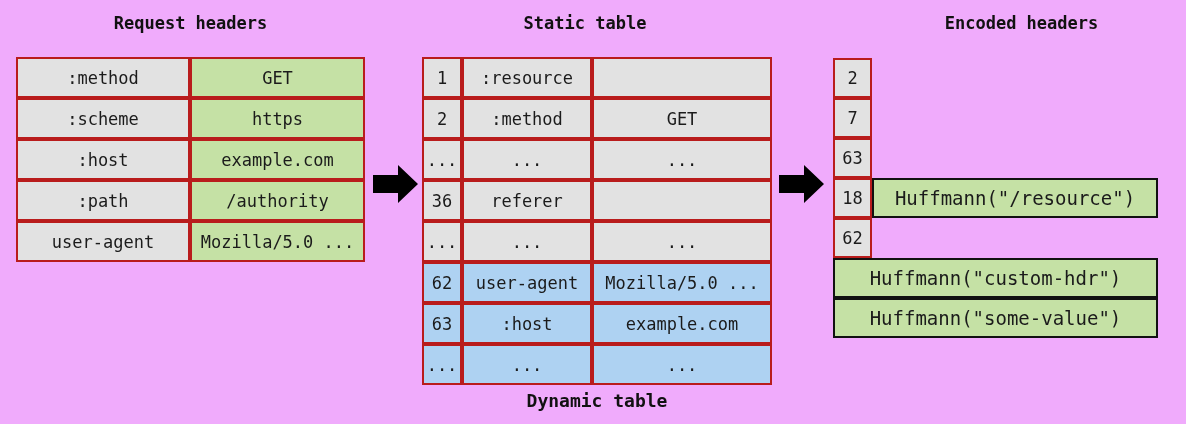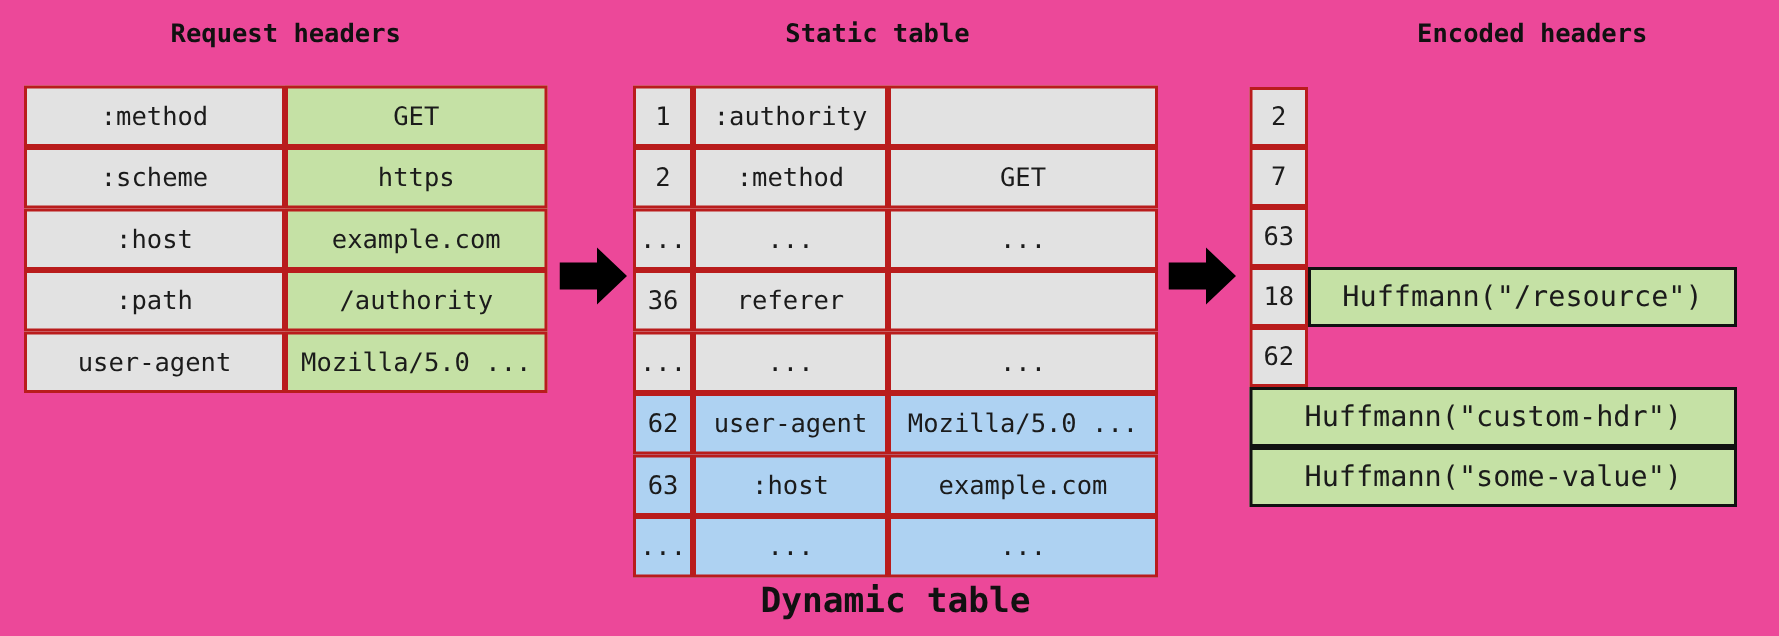--- a/index.html
+++ b/index.html
@@ -1,35 +1,35 @@
 <!DOCTYPE html>
 <html><head>
 <meta charset="utf-8">
 <style>
   html,body{margin:0;padding:0;background:#ffffff;}
   .canvas{
-    position:relative;width:1186px;height:424px;background:#ec4899;
+    position:relative;width:1186px;height:424px;background:#f0abfc;
     font-family:"DejaVu Sans Mono", monospace;color:#1b1b1b;overflow:hidden;
   }
   .title{
     position:absolute;top:12px;height:22px;line-height:22px;
     font-size:17px;font-weight:bold;text-align:center;color:#111;
   }
   .tbl{position:absolute;top:57px;display:grid;}
   .tbl-req{left:16px;grid-template-columns:174px 175px;grid-auto-rows:41px;}
   .tbl-lookup{left:422px;grid-template-columns:40px 130px 180px;grid-auto-rows:41px;}
   .cell{
     box-sizing:border-box;border:2px solid #b91c1c;background:#e2e2e2;
     display:flex;align-items:center;justify-content:center;
     font-size:17px;white-space:pre;overflow:hidden;
   }
   .green{background:#c5e1a5;}
   .blue{background:#aed2f2;}
   .dyn-label{position:absolute;left:422px;width:350px;top:390px;height:22px;line-height:22px;
-    font-size:23px;font-weight:bold;text-align:center;color:#111;}
+    font-size:18px;font-weight:bold;text-align:center;color:#111;}
   .arrow{position:absolute;top:163px;width:46px;height:42px;}
   .enc-col{position:absolute;left:833px;top:58px;display:grid;grid-template-columns:39px;grid-auto-rows:40px;}
   .enc-box{
     position:absolute;box-sizing:border-box;height:40px;border:2px solid #111;background:#c5e1a5;
     display:flex;align-items:center;justify-content:center;font-size:19px;white-space:pre;
   }
   .enc-resource{left:872px;top:178px;width:286px;}
   .enc-row-1{left:833px;top:258px;width:325px;}
   .enc-row-2{left:833px;top:298px;width:325px;}
 </style>
@@ -54,21 +54,21 @@
     <div class="cell">user-agent</div>
     <div class="cell green">Mozilla/5.0 ...</div>
   </div>
 
   <svg class="arrow" style="left:373px" viewBox="0 0 46 42">
     <polygon points="0,12 25,12 25,2 45,21 25,40 25,30 0,30" fill="#000"></polygon>
   </svg>
 
   <div class="tbl tbl-lookup">
     <div class="cell">1</div>
-    <div class="cell">:authority</div>
+    <div class="cell">:resource</div>
     <div class="cell"></div>
     <div class="cell">2</div>
     <div class="cell">:method</div>
     <div class="cell">GET</div>
     <div class="cell">...</div>
     <div class="cell">...</div>
     <div class="cell">...</div>
     <div class="cell">36</div>
     <div class="cell">referer</div>
     <div class="cell"></div>

